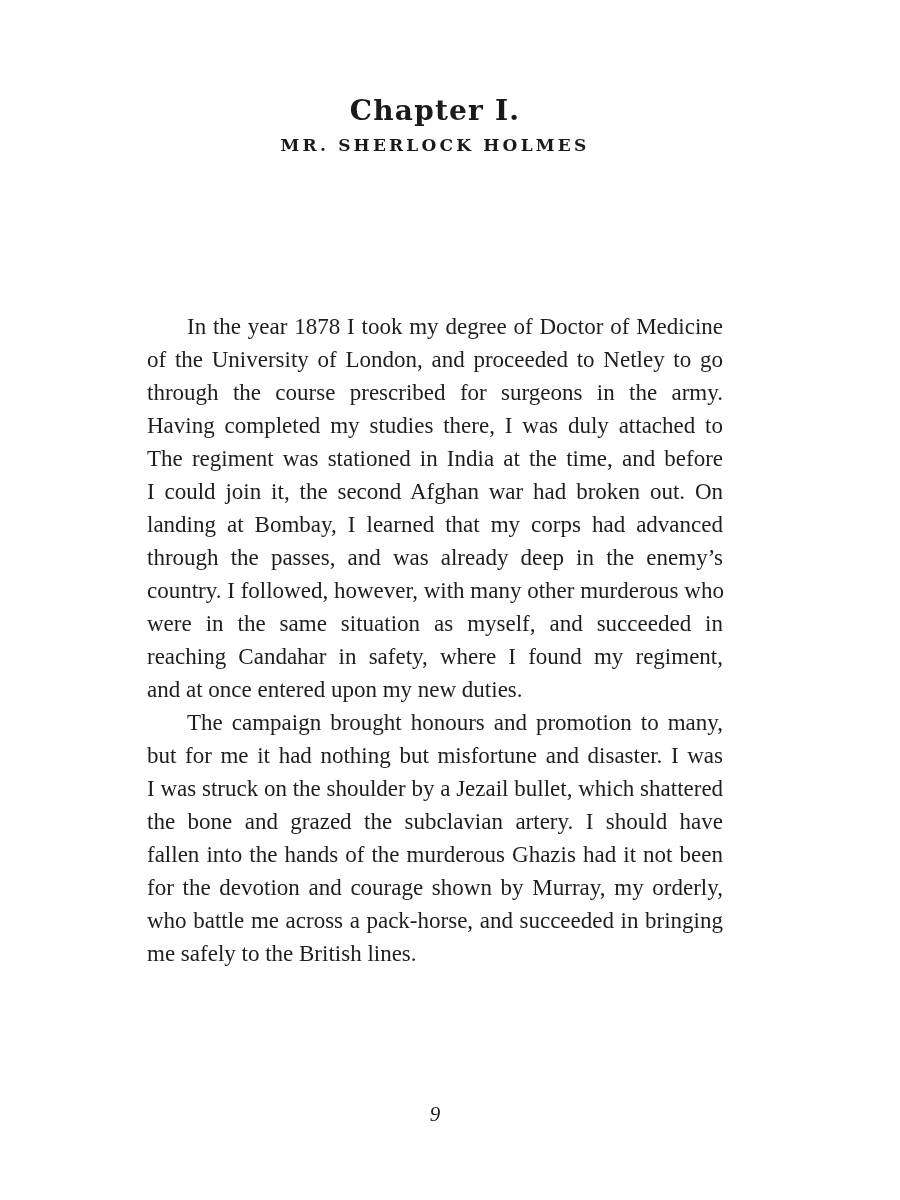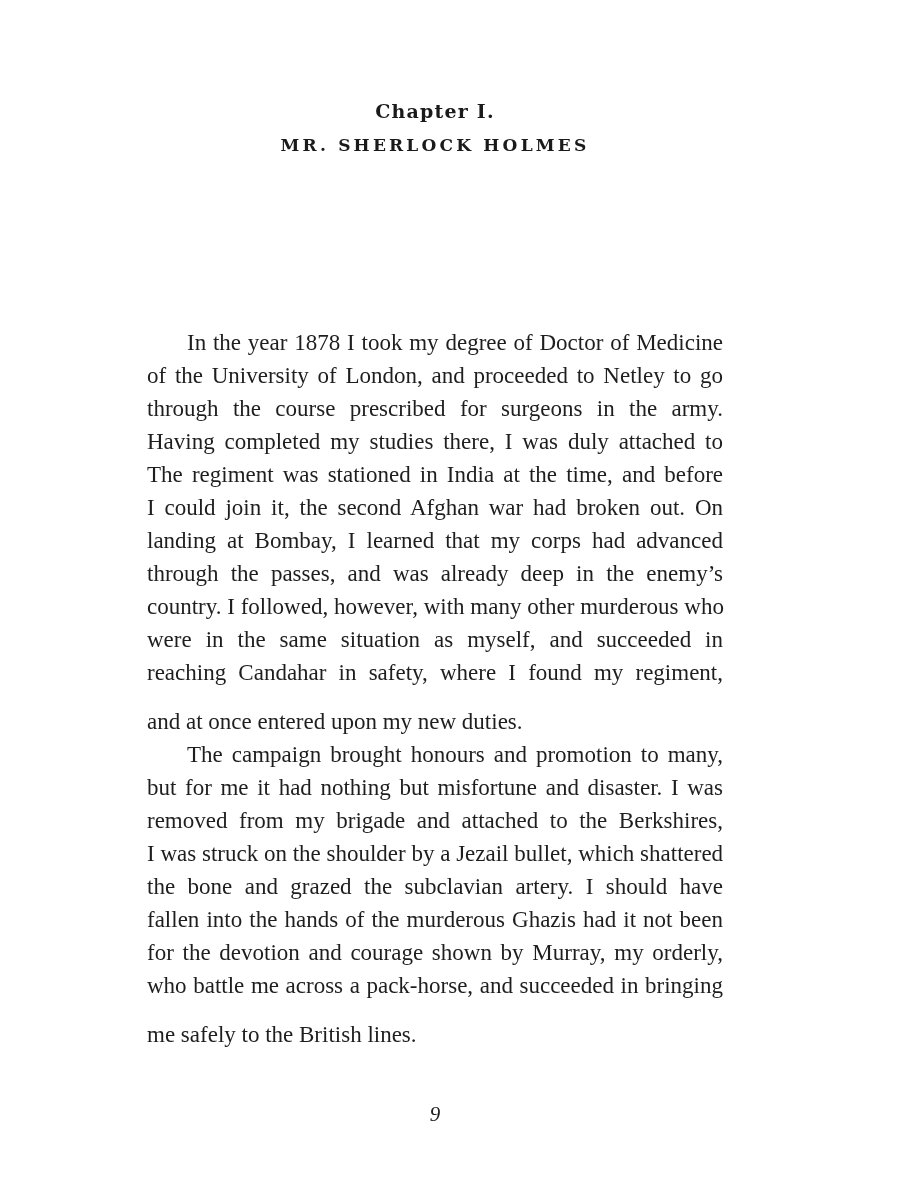--- a/index.html
+++ b/index.html
@@ -27,51 +27,50 @@
       left: 0;
       top: 94px;
       width: 870px;
       text-align: center;
       font-family: "DejaVu Serif", serif;
       font-weight: bold;
       color: #1a1a1a;
     }
     .chapter-number {
       display: block;
-      font-size: 19px;
+      font-size: 28px;
       letter-spacing: 1.2px;
       line-height: 34px;
     }
     .chapter-title {
       display: block;
       font-size: 17px;
       letter-spacing: 3.2px;
       line-height: 34px;
     }
     .body-text {
       position: absolute;
       left: 147px;
-      top: 326px;
+      top: 310px;
       width: 576px;
       font-family: "Liberation Serif", serif;
       font-size: 23px;
       line-height: 33px;
       text-align: justify;
       color: #1e1e1e;
     }
     .line {
       display: block;
       text-align: justify;
       text-align-last: justify;
       white-space: nowrap;
       height: 33px;
     }
     .line.last {
       text-align-last: left;
-      margin-top: 16px;
     }
     .line.indent {
       padding-left: 40px;
     }
     .page-number {
       position: absolute;
       left: 0;
       top: 1102px;
       width: 870px;
       text-align: center;
@@ -102,21 +101,20 @@
       <span class="line">landing at Bombay, I learned that my corps had advanced</span>
       <span class="line">through the passes, and was already deep in the enemy’s</span>
       <span class="line">country. I followed, however, with many other murderous who</span>
       <span class="line">were in the same situation as myself, and succeeded in</span>
       <span class="line">reaching Candahar in safety, where I found my regiment,</span>
       <span class="line last">and at once entered upon my new duties.</span>
     </div>
     <div class="paragraph-block">
       <span class="line indent">The campaign brought honours and promotion to many,</span>
       <span class="line">but for me it had nothing but misfortune and disaster. I was</span>
-      <span class="line">removed from my brigade and attached to the Berkshires,</span>
       <span class="line">I was struck on the shoulder by a Jezail bullet, which shattered</span>
       <span class="line">the bone and grazed the subclavian artery. I should have</span>
       <span class="line">fallen into the hands of the murderous Ghazis had it not been</span>
       <span class="line">for the devotion and courage shown by Murray, my orderly,</span>
       <span class="line">who battle me across a pack-horse, and succeeded in bringing</span>
       <span class="line last">me safely to the British lines.</span>
     </div>
   </div>
 
   <div class="page-number">9</div>

